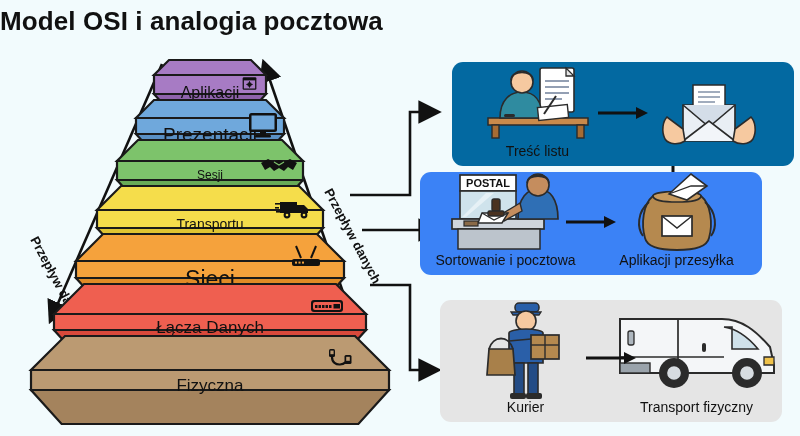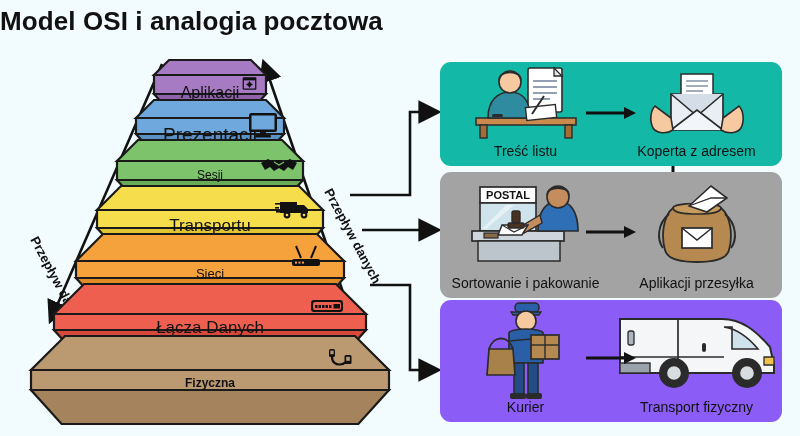--- a/index.html
+++ b/index.html
@@ -153,42 +153,42 @@
               <path d="M15 8 L20 11 L25 8" fill="none" stroke="#7dc36b" stroke-width="1.2"></path>
             </svg>
           </div>
         </div>
         <div class="layer" style="left: 87px; top: 134px; width: 226px; height: 42px;">
     <svg width="226" height="66" viewBox="0 0 226 66" style="position:absolute;left:0;top:0;">
       <polygon points="24,0 202,0 226,24 0,24" fill="#f5dd4b" stroke="#1a1a1a" stroke-width="2.2"></polygon>
       <polygon points="0,24 226,24 226,42 113,66 113,66 0,42" fill="#f5dd4b" stroke="#1a1a1a" stroke-width="2.2"></polygon>
       <polygon points="0,42 226,42 204.4,66 21.6,66" fill="#e0c432" stroke="#1a1a1a" stroke-width="2.2"></polygon>
     </svg>
-          <div class="lay-label" style="top: 30px; font-size: 17px;">Transportu</div>
+          <div class="lay-label" style="top: 30px; font-size: 14px;">Transportu</div>
           <div class="lay-icon" style="left: 178px; top: 12px;">
             <svg width="38" height="22" viewBox="0 0 38 22">
               <rect x="5" y="4" width="17" height="11" fill="#111"></rect>
               <path d="M22 7 L29 7 L33 11 L33 15 L22 15 Z" fill="#111"></path>
               <circle cx="12" cy="17" r="3.4" fill="#111"></circle>
               <circle cx="12" cy="17" r="1.3" fill="#f5dd4b"></circle>
               <circle cx="29" cy="17" r="3.4" fill="#111"></circle>
               <circle cx="29" cy="17" r="1.3" fill="#f5dd4b"></circle>
               <rect x="0" y="5" width="5" height="1.6" fill="#111"></rect>
               <rect x="0" y="9" width="4" height="1.6" fill="#111"></rect>
               <rect x="1" y="13" width="4" height="1.6" fill="#111"></rect>
             </svg>
           </div>
         </div>
         <div class="layer" style="left: 66px; top: 182px; width: 268px; height: 44px;">
     <svg width="268" height="71" viewBox="0 0 268 71" style="position:absolute;left:0;top:0;">
       <polygon points="27,0 241,0 268,27 0,27" fill="#f5a23c" stroke="#1a1a1a" stroke-width="2.2"></polygon>
       <polygon points="0,27 268,27 268,44 134,71 134,71 0,44" fill="#f5a23c" stroke="#1a1a1a" stroke-width="2.2"></polygon>
       <polygon points="0,44 268,44 243.7,71 24.3,71" fill="#e08b26" stroke="#1a1a1a" stroke-width="2.2"></polygon>
     </svg>
-          <div class="lay-label" style="top: 32px; font-size: 13px;">Sieci</div>
+          <div class="lay-label" style="top: 32px; font-size: 23px;">Sieci</div>
           <div class="lay-icon" style="left: 214px; top: 10px;">
             <svg width="32" height="24" viewBox="0 0 32 24">
               <rect x="2" y="15" width="28" height="7" rx="2" fill="#111"></rect>
               <rect x="5" y="17.6" width="2" height="2" fill="#f5a23c"></rect>
               <rect x="8.5" y="17.6" width="2" height="2" fill="#f5a23c"></rect>
               <rect x="12" y="17.6" width="2" height="2" fill="#f5a23c"></rect>
               <path d="M11 14 L6 2" stroke="#111" stroke-width="2" fill="none"></path>
               <path d="M21 14 L26 2" stroke="#111" stroke-width="2" fill="none"></path>
             </svg>
           </div>
@@ -212,21 +212,21 @@
               <rect x="23.5" y="6" width="6.5" height="4.5" fill="#111"></rect>
             </svg>
           </div>
         </div>
         <div class="layer" style="left: 21px; top: 284px; width: 358px; height: 54px;">
     <svg width="358" height="88" viewBox="0 0 358 88" style="position:absolute;left:0;top:0;">
       <polygon points="34,0 324,0 358,34 0,34" fill="#bb9a72" stroke="#1a1a1a" stroke-width="2.2"></polygon>
       <polygon points="0,34 358,34 358,54 179,88 179,88 0,54" fill="#bb9a72" stroke="#1a1a1a" stroke-width="2.2"></polygon>
       <polygon points="0,54 358,54 327.4,88 30.6,88" fill="#a4835d" stroke="#1a1a1a" stroke-width="2.2"></polygon>
     </svg>
-          <div class="lay-label" style="top: 40px; font-size: 12px; font-weight: bold;">Fizyczna</div>
+          <div class="lay-label" style="top: 40px; font-size: 17px;">Fizyczna</div>
           <div class="lay-icon" style="left: 296px; top: 12px;">
             <svg width="26" height="30" viewBox="0 0 26 30">
               <rect x="2" y="1" width="6" height="8" rx="1.5" fill="#111"></rect>
               <rect x="3.4" y="2.6" width="3.2" height="3.6" fill="#bb9a72"></rect>
               <path d="M5 9 C5 20 21 18 21 9" stroke="#111" stroke-width="2.2" fill="none"></path>
               <rect x="17.5" y="7" width="7" height="9" rx="1.5" fill="#111"></rect>
               <rect x="19.2" y="8.8" width="3.6" height="4" fill="#bb9a72"></rect>
             </svg>
           </div>
         </div>
@@ -250,21 +250,21 @@
   <svg style="position:absolute;left:660px;top:158px;width:30px;height:50px;">
     <defs>
       <marker id="ah3" markerWidth="10" markerHeight="10" refX="6" refY="5" orient="auto">
         <path d="M0,0 L10,5 L0,10 z" fill="#111"></path>
       </marker>
     </defs>
     <line x1="13" y1="0" x2="13" y2="38" stroke="#111" stroke-width="3" marker-end="url(#ah3)"></line>
   </svg>
 
   <div id="panels">
-      <div class="panel" style="left: 440px; top: 62px; width: 342px; height: 104px; background: #14b8a6;">
+      <div class="panel" style="left: 452px; top: 62px; width: 342px; height: 104px; background: #0369a1;">
         <div class="panel-inner">
           <div class="pcell">
             <div class="pcell-art">
               <svg width="112" height="74" viewBox="0 0 112 74">
     <rect x="58" y="2" width="34" height="44" rx="2" fill="#fff" stroke="#2b2b2b" stroke-width="1.6"></rect>
     <path d="M84 2 L92 10 L84 10 Z" fill="#e6e6e6" stroke="#2b2b2b" stroke-width="1.3"></path>
     <g stroke="#6f7f9a" stroke-width="1.5">
       <line x1="63" y1="15" x2="87" y2="15"></line>
                   <line x1="63" y1="21" x2="87" y2="21"></line>
       <line x1="63" y1="27" x2="87" y2="27"></line>
@@ -293,31 +293,30 @@
       <line x1="45" y1="15" x2="67" y2="15"></line>
                   <line x1="45" y1="20" x2="67" y2="20"></line>
       <line x1="45" y1="25" x2="62" y2="25"></line>
     </g>
     <path d="M30 28 L56 50 L82 28" fill="#d4dde8" stroke="#2b2b2b" stroke-width="1.6"></path>
     <path d="M30 64 L56 44 L82 64" fill="#f2f5f9" stroke="#2b2b2b" stroke-width="1.6"></path>
     <path d="M14 40 C10 44 8 54 12 62 C16 68 26 68 32 64 L30 52 Z" fill="#f6c9a0" stroke="#2b2b2b" stroke-width="1.6"></path>
     <path d="M98 40 C102 44 104 54 100 62 C96 68 86 68 80 64 L82 52 Z" fill="#f6c9a0" stroke="#2b2b2b" stroke-width="1.6"></path>
   </svg>
             </div>
-            <div class="pcell-label">Koperta z adresem</div>
           </div>
         </div>
         <div class="panel-arrow" style="left: 144px;">
           <svg width="54" height="14" viewBox="0 0 54 14">
       <line x1="2" y1="7" x2="40" y2="7" stroke="#111" stroke-width="3"></line>
       <path d="M40,1 L52,7 L40,13 Z" fill="#111"></path>
     </svg>
         </div>
       </div>
-      <div class="panel" style="left: 440px; top: 172px; width: 342px; height: 126px; background: #a3a3a3;">
+      <div class="panel" style="left: 420px; top: 172px; width: 342px; height: 103px; background: #3b82f6;">
         <div class="panel-inner">
           <div class="pcell">
             <div class="pcell-art">
               <svg width="128" height="78" viewBox="0 0 128 78">
     <rect x="18" y="2" width="56" height="16" fill="#fff" stroke="#2b2b2b" stroke-width="1.7"></rect>
     <text x="46" y="14" font-family="Liberation Sans, sans-serif" font-size="11" font-weight="bold" fill="#111" text-anchor="middle">POSTAL</text>
     <rect x="18" y="18" width="56" height="28" fill="#cfe3ec" stroke="#2b2b2b" stroke-width="1.6"></rect>
     <path d="M20 44 L44 20 L52 20 L24 44 Z" fill="#e6f1f6"></path>
     <rect x="10" y="46" width="92" height="10" fill="#cfd5dc" stroke="#2b2b2b" stroke-width="1.7"></rect>
     <rect x="16" y="56" width="82" height="20" fill="#bcc4cc" stroke="#2b2b2b" stroke-width="1.5"></rect>
@@ -325,21 +324,21 @@
     <circle cx="96" cy="12" r="11" fill="#c58d5e" stroke="#2b2b2b" stroke-width="1.6"></circle>
     <path d="M85 10 C85 1 107 1 107 10 C107 5 102 2 96 2 C90 2 85 5 85 10 Z" fill="#4a3220" stroke="#2b2b2b" stroke-width="1.3"></path>
     <path d="M78 30 L58 42 L62 48 L80 38 Z" fill="#c58d5e" stroke="#2b2b2b" stroke-width="1.4"></path>
     <path d="M40 40 L66 40 L60 50 L36 50 Z" fill="#fff" stroke="#2b2b2b" stroke-width="1.5"></path>
     <path d="M40 40 L52 47 L66 40" fill="none" stroke="#2b2b2b" stroke-width="1.2"></path>
     <rect x="50" y="26" width="8" height="12" rx="2" fill="#4a3220" stroke="#2b2b2b" stroke-width="1.4"></rect>
     <rect x="46" y="38" width="16" height="5" rx="1.5" fill="#4a3220" stroke="#2b2b2b" stroke-width="1.4"></rect>
     <rect x="22" y="48" width="14" height="5" fill="#8a6a48" stroke="#2b2b2b" stroke-width="1.2"></rect>
   </svg>
             </div>
-            <div class="pcell-label">Sortowanie i pakowanie</div>
+            <div class="pcell-label">Sortowanie i pocztowa</div>
           </div>
           <div class="pcell">
             <div class="pcell-art">
               <svg width="96" height="80" viewBox="0 0 96 80">
     <path d="M24 24 C14 32 12 52 16 66 C18 75 30 78 48 78 C66 78 78 75 80 66 C84 52 82 32 72 24 Z" fill="#b5894f" stroke="#2b2b2b" stroke-width="1.8"></path>
     <path d="M24 24 C24 18 72 18 72 24 C72 28 62 30 48 30 C34 30 24 28 24 24 Z" fill="#c79a5e" stroke="#2b2b2b" stroke-width="1.7"></path>
     <path d="M40 22 L62 2 L78 14 L58 28 Z" fill="#fff" stroke="#2b2b2b" stroke-width="1.6"></path>
     <path d="M40 22 L62 14 L78 14" fill="none" stroke="#2b2b2b" stroke-width="1.3"></path>
     <rect x="33" y="44" width="30" height="20" fill="#fff" stroke="#2b2b2b" stroke-width="1.7"></rect>
     <path d="M33 44 L48 56 L63 44" fill="none" stroke="#2b2b2b" stroke-width="1.5"></path>
@@ -350,21 +349,21 @@
             <div class="pcell-label">Aplikacji przesyłka</div>
           </div>
         </div>
         <div class="panel-arrow" style="left: 144px;">
           <svg width="54" height="14" viewBox="0 0 54 14">
       <line x1="2" y1="7" x2="40" y2="7" stroke="#111" stroke-width="3"></line>
       <path d="M40,1 L52,7 L40,13 Z" fill="#111"></path>
     </svg>
         </div>
       </div>
-      <div class="panel" style="left: 440px; top: 300px; width: 342px; height: 122px; background: #8b5cf6;">
+      <div class="panel" style="left: 440px; top: 300px; width: 342px; height: 122px; background: #e5e5e5;">
         <div class="panel-inner">
           <div class="pcell">
             <div class="pcell-art">
               <svg width="86" height="98" viewBox="0 0 86 98">
     <rect x="32" y="2" width="24" height="9" rx="4" fill="#2a5fa8" stroke="#2b2b2b" stroke-width="1.5"></rect>
     <path d="M28 11 L58 11 L56 14 L30 14 Z" fill="#2a5fa8" stroke="#2b2b2b" stroke-width="1.3"></path>
     <circle cx="43" cy="20" r="10" fill="#f6c9a0" stroke="#2b2b2b" stroke-width="1.6"></circle>
     <path d="M26 32 C26 30 34 28 43 28 C52 28 60 30 60 32 L60 62 L26 62 Z" fill="#2a5fa8" stroke="#2b2b2b" stroke-width="1.7"></path>
     <rect x="31" y="62" width="10" height="32" fill="#234c86" stroke="#2b2b2b" stroke-width="1.6"></rect>
     <rect x="45" y="62" width="10" height="32" fill="#234c86" stroke="#2b2b2b" stroke-width="1.6"></rect>

